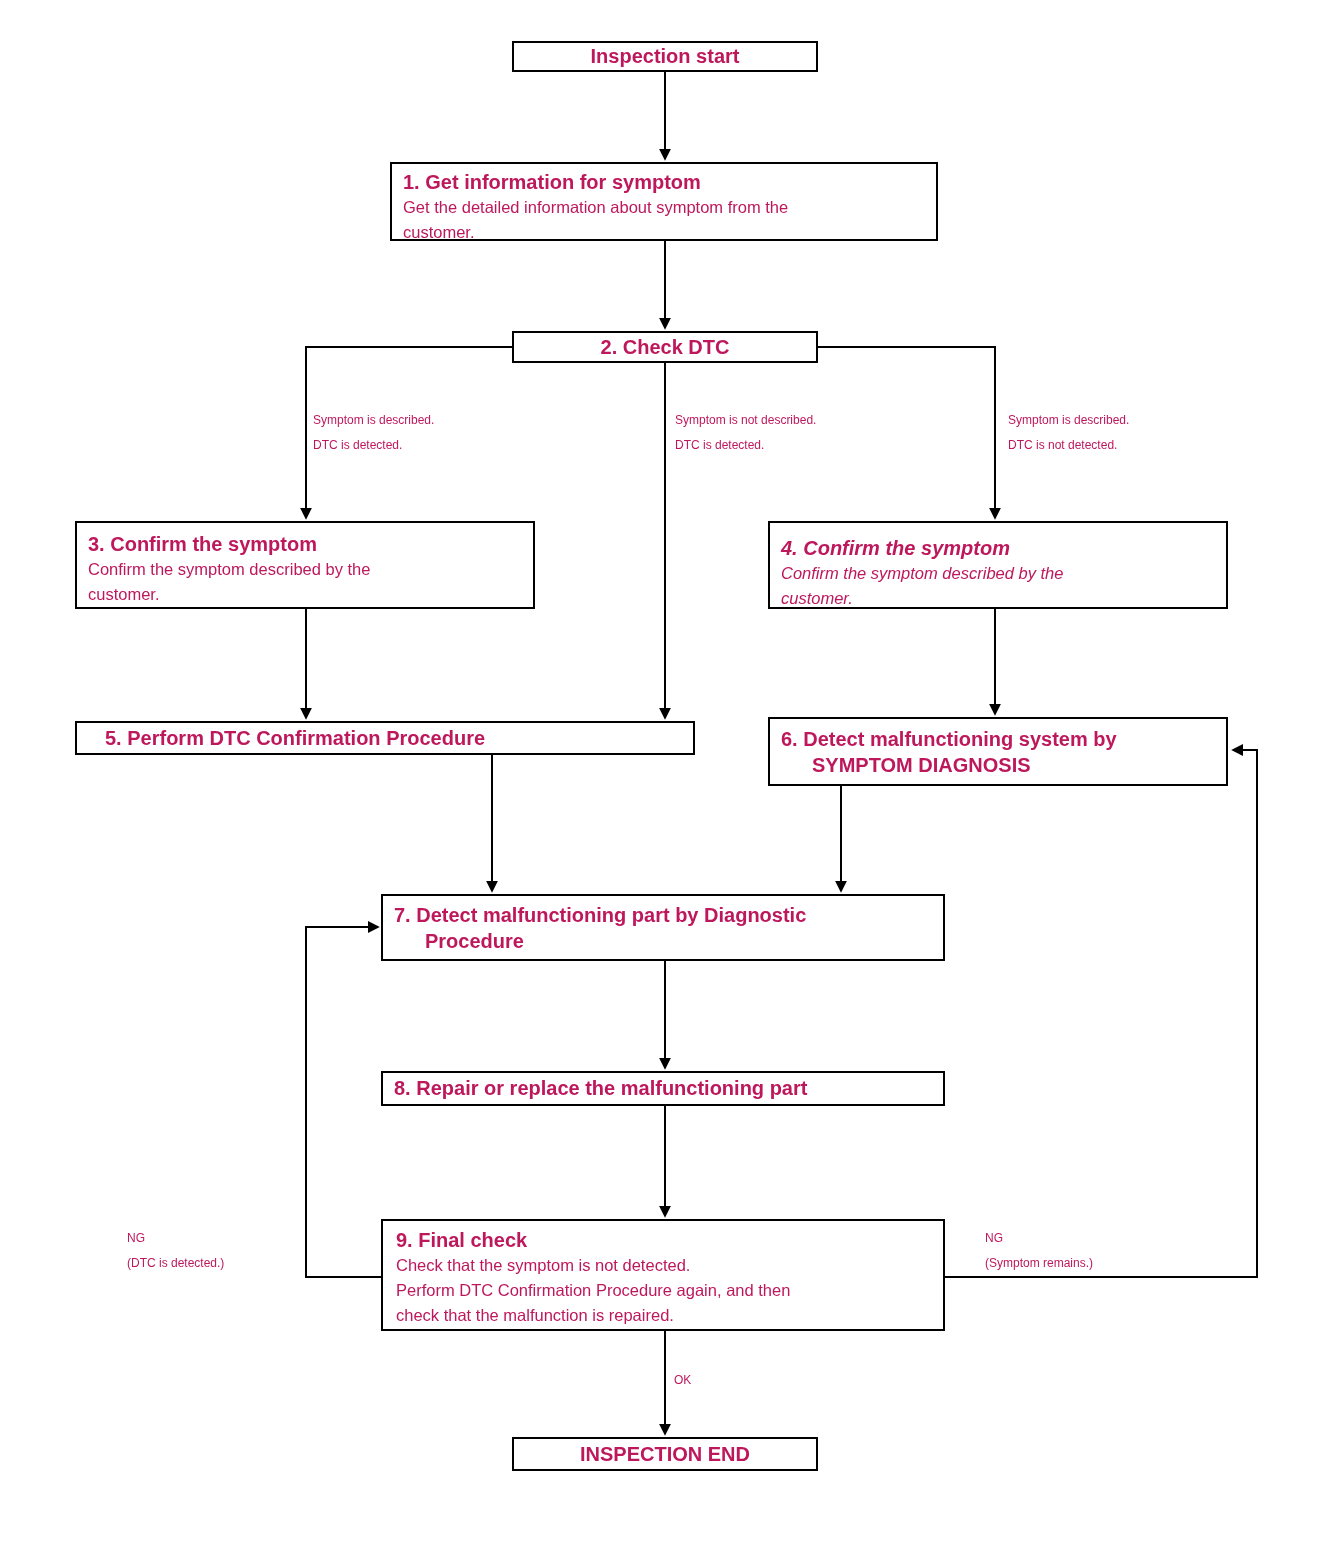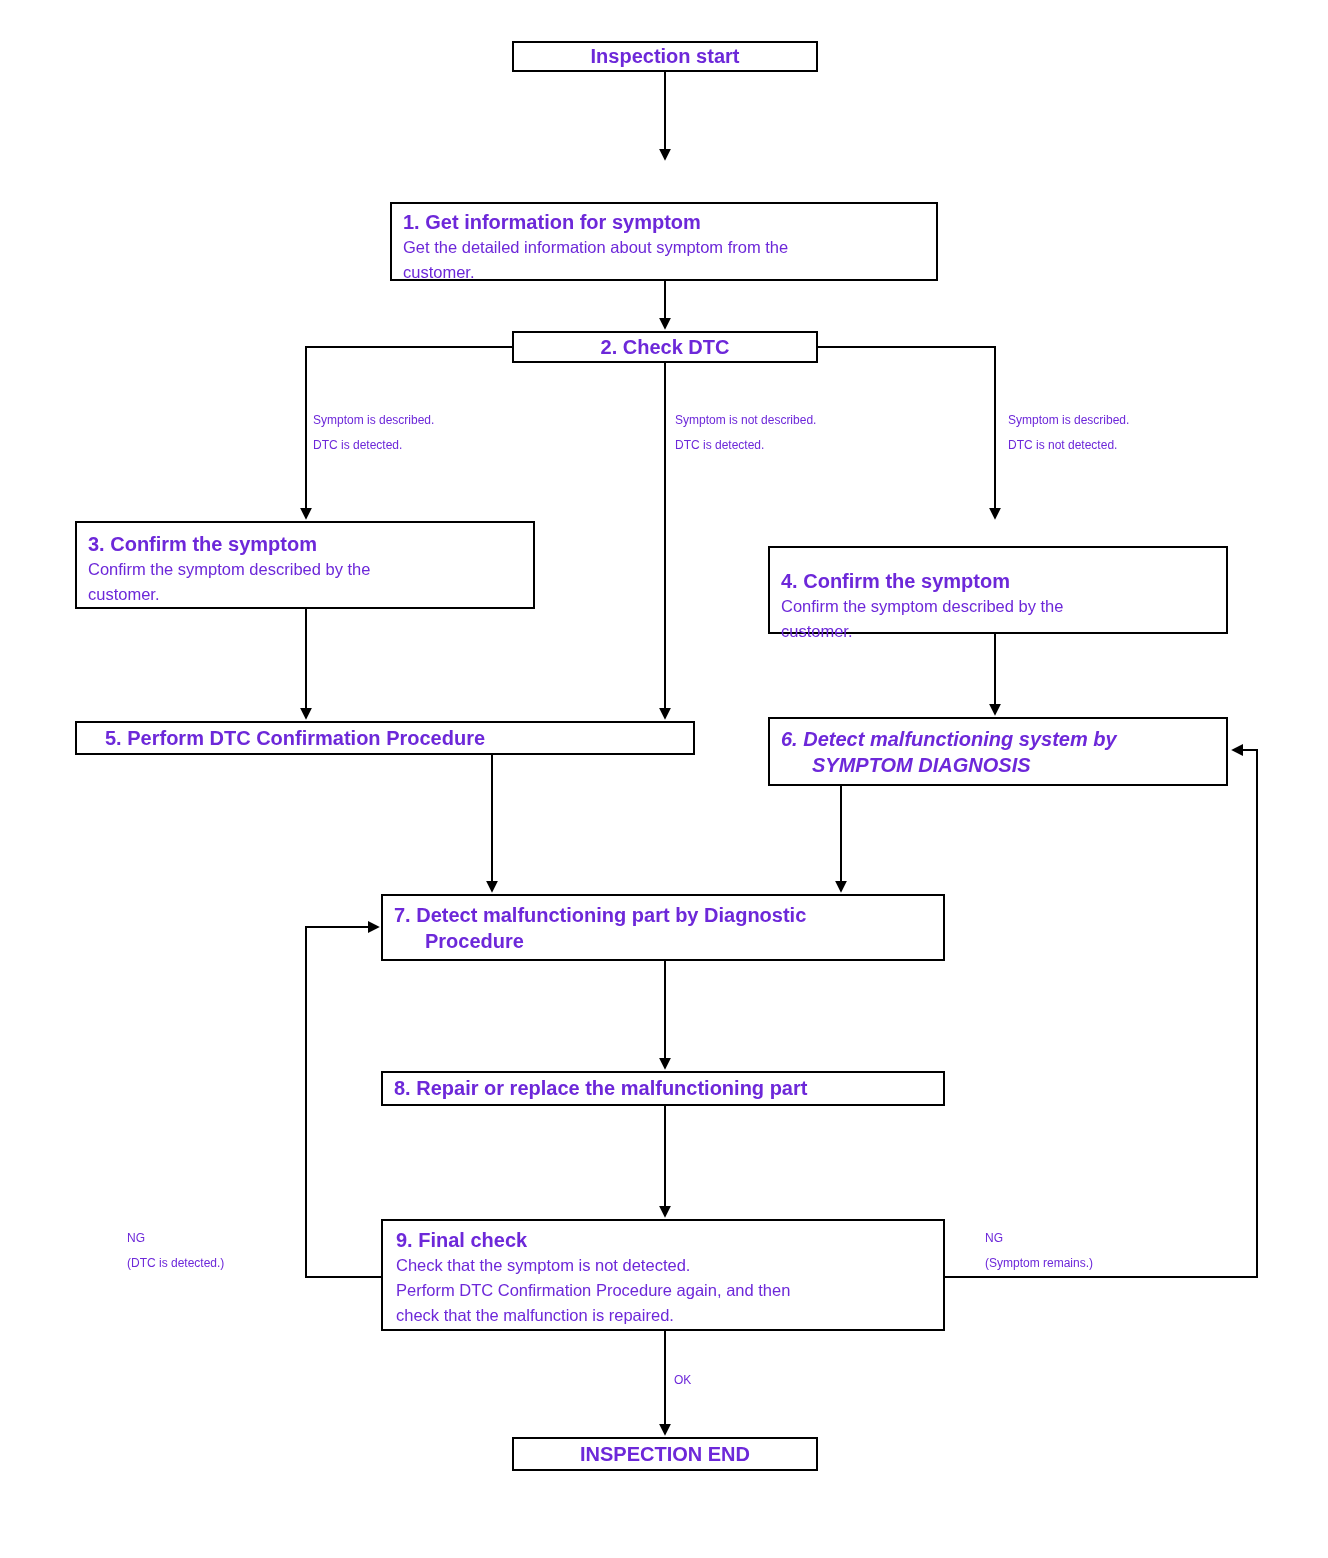--- a/index.html
+++ b/index.html
@@ -2,21 +2,21 @@
 <html><head>
 <meta charset="utf-8">
 <style>
   html, body { margin: 0; padding: 0; background: #ffffff; }
   .canvas {
     position: relative;
     width: 1328px;
     height: 1558px;
     background: #ffffff;
     font-family: "Liberation Sans", sans-serif;
-    color: #6d28d9;
+    color: #be185d;
     overflow: hidden;
   }
   .edges-layer {
     position: absolute;
     left: 0; top: 0;
     width: 1328px; height: 1558px;
   }
   .edges-layer polyline, .edges-layer line {
     stroke: #000000;
     stroke-width: 2;
@@ -85,47 +85,47 @@
     <polyline points="665,1106 665,1216" marker-end="url(#arr)"></polyline>
     <polyline points="665,1331 665,1434" marker-end="url(#arr)"></polyline>
     <polyline points="382,1277 306,1277 306,927 378,927" marker-end="url(#arr)"></polyline>
     <polyline points="944,1277 1257,1277 1257,750 1233,750" marker-end="url(#arr)"></polyline>
   </svg>
 
   <div class="box terminal" style="left:512px; top:41px; width:306px; height:31px;">
     <span>Inspection start</span>
   </div>
 
-  <div class="box pad" style="left:390px; top:162px; width:548px; height:79px;margin-top:40px;">
+  <div class="box pad" style="left:390px; top:162px; width:548px; height:79px;">
     <div class="title">1. Get information for symptom</div>
     <div class="body-line">Get the detailed information about symptom from the</div>
     <div class="body-line">customer.</div>
   </div>
 
   <div class="box single centered" style="left:512px; top:331px; width:306px; height:32px;">
     <span>2. Check DTC</span>
   </div>
 
   <div class="box pad" style="left:75px; top:521px; width:460px; height:88px; padding-top:8px;">
     <div class="title">3. Confirm the symptom</div>
     <div class="body-line">Confirm the symptom described by the</div>
     <div class="body-line">customer.</div>
   </div>
 
-  <div class="box pad" style="left:768px; top:546px; width:460px; height:88px; padding-top:20px;">
+  <div class="box pad" style="left:768px; top:521px; width:460px; height:88px; padding-top:12px;font-style:italic;">
     <div class="title">4. Confirm the symptom</div>
     <div class="body-line">Confirm the symptom described by the</div>
     <div class="body-line">customer.</div>
   </div>
 
   <div class="box single" style="left:75px; top:721px; width:620px; height:34px;padding-left:28px;">
     <span>5. Perform DTC Confirmation Procedure</span>
   </div>
 
-  <div class="box pad" style="left:768px; top:717px; width:460px; height:69px; padding-top:7px;font-style:italic;">
+  <div class="box pad" style="left:768px; top:717px; width:460px; height:69px; padding-top:7px;">
     <div class="title">6. Detect malfunctioning system by</div>
     <div class="title indent">SYMPTOM DIAGNOSIS</div>
   </div>
 
   <div class="box pad" style="left:381px; top:894px; width:564px; height:67px; padding-top:6px;">
     <div class="title">7. Detect malfunctioning part by Diagnostic</div>
     <div class="title indent">Procedure</div>
   </div>
 
   <div class="box single" style="left:381px; top:1071px; width:564px; height:35px;">

